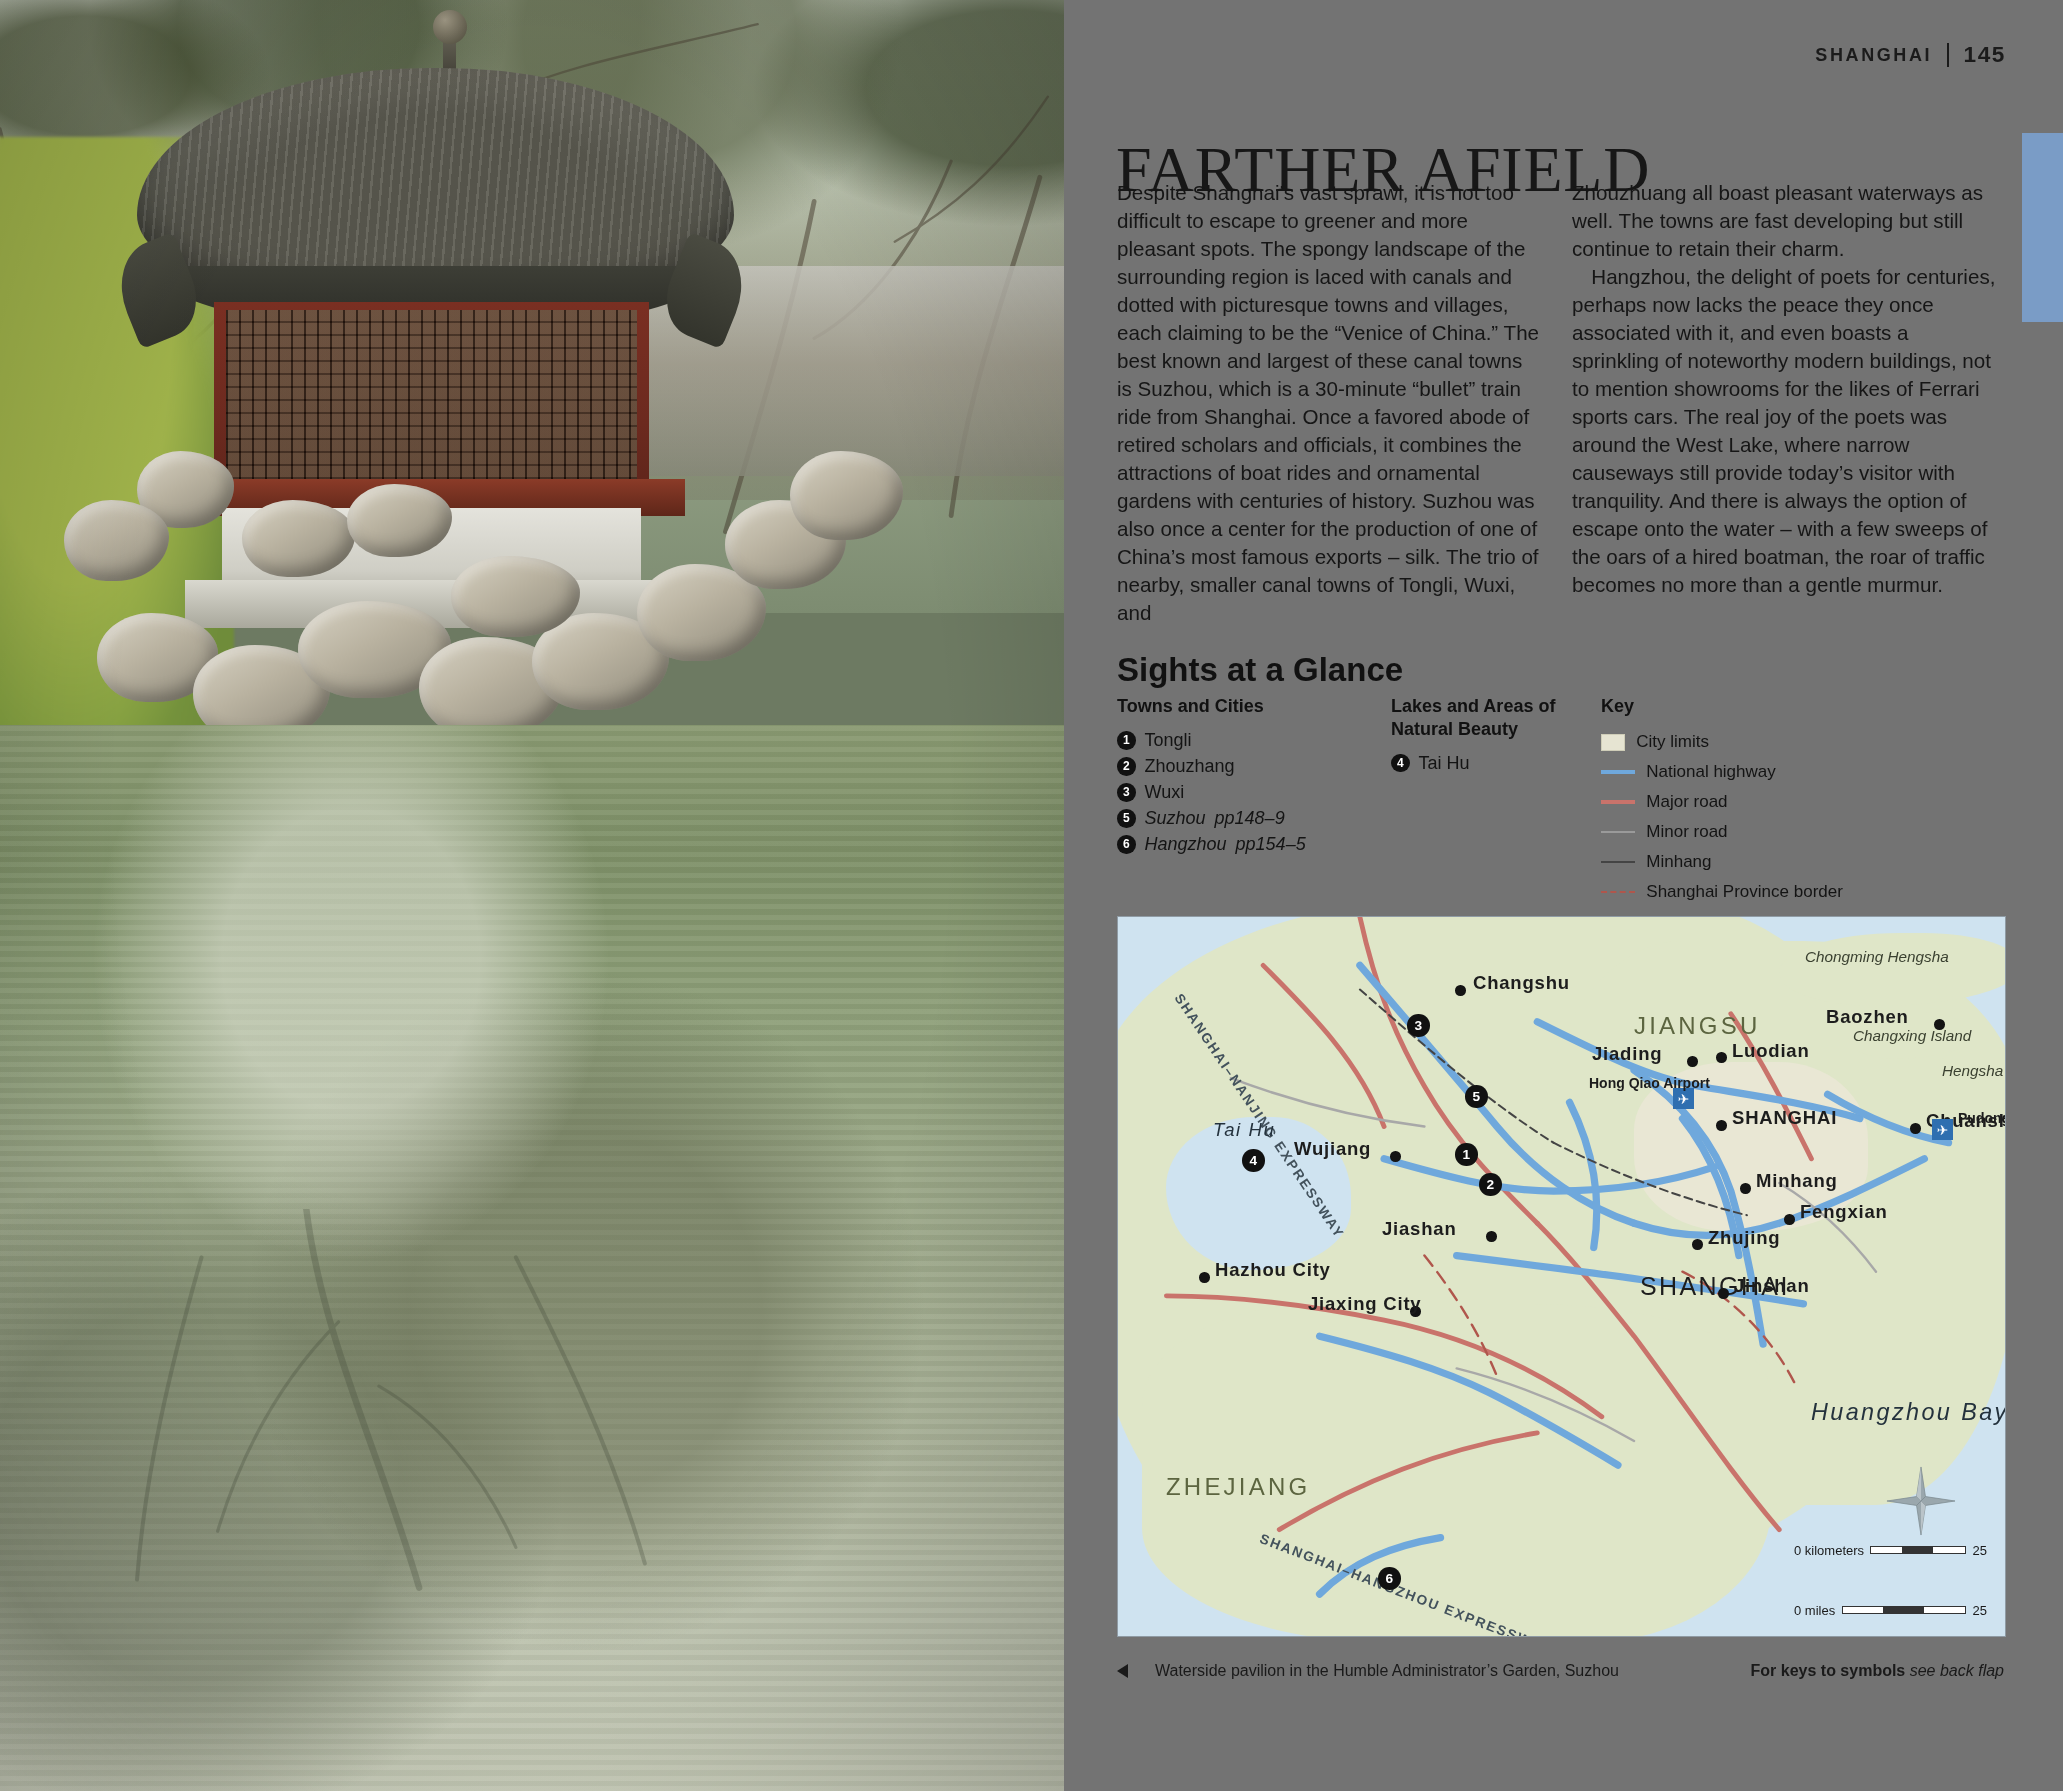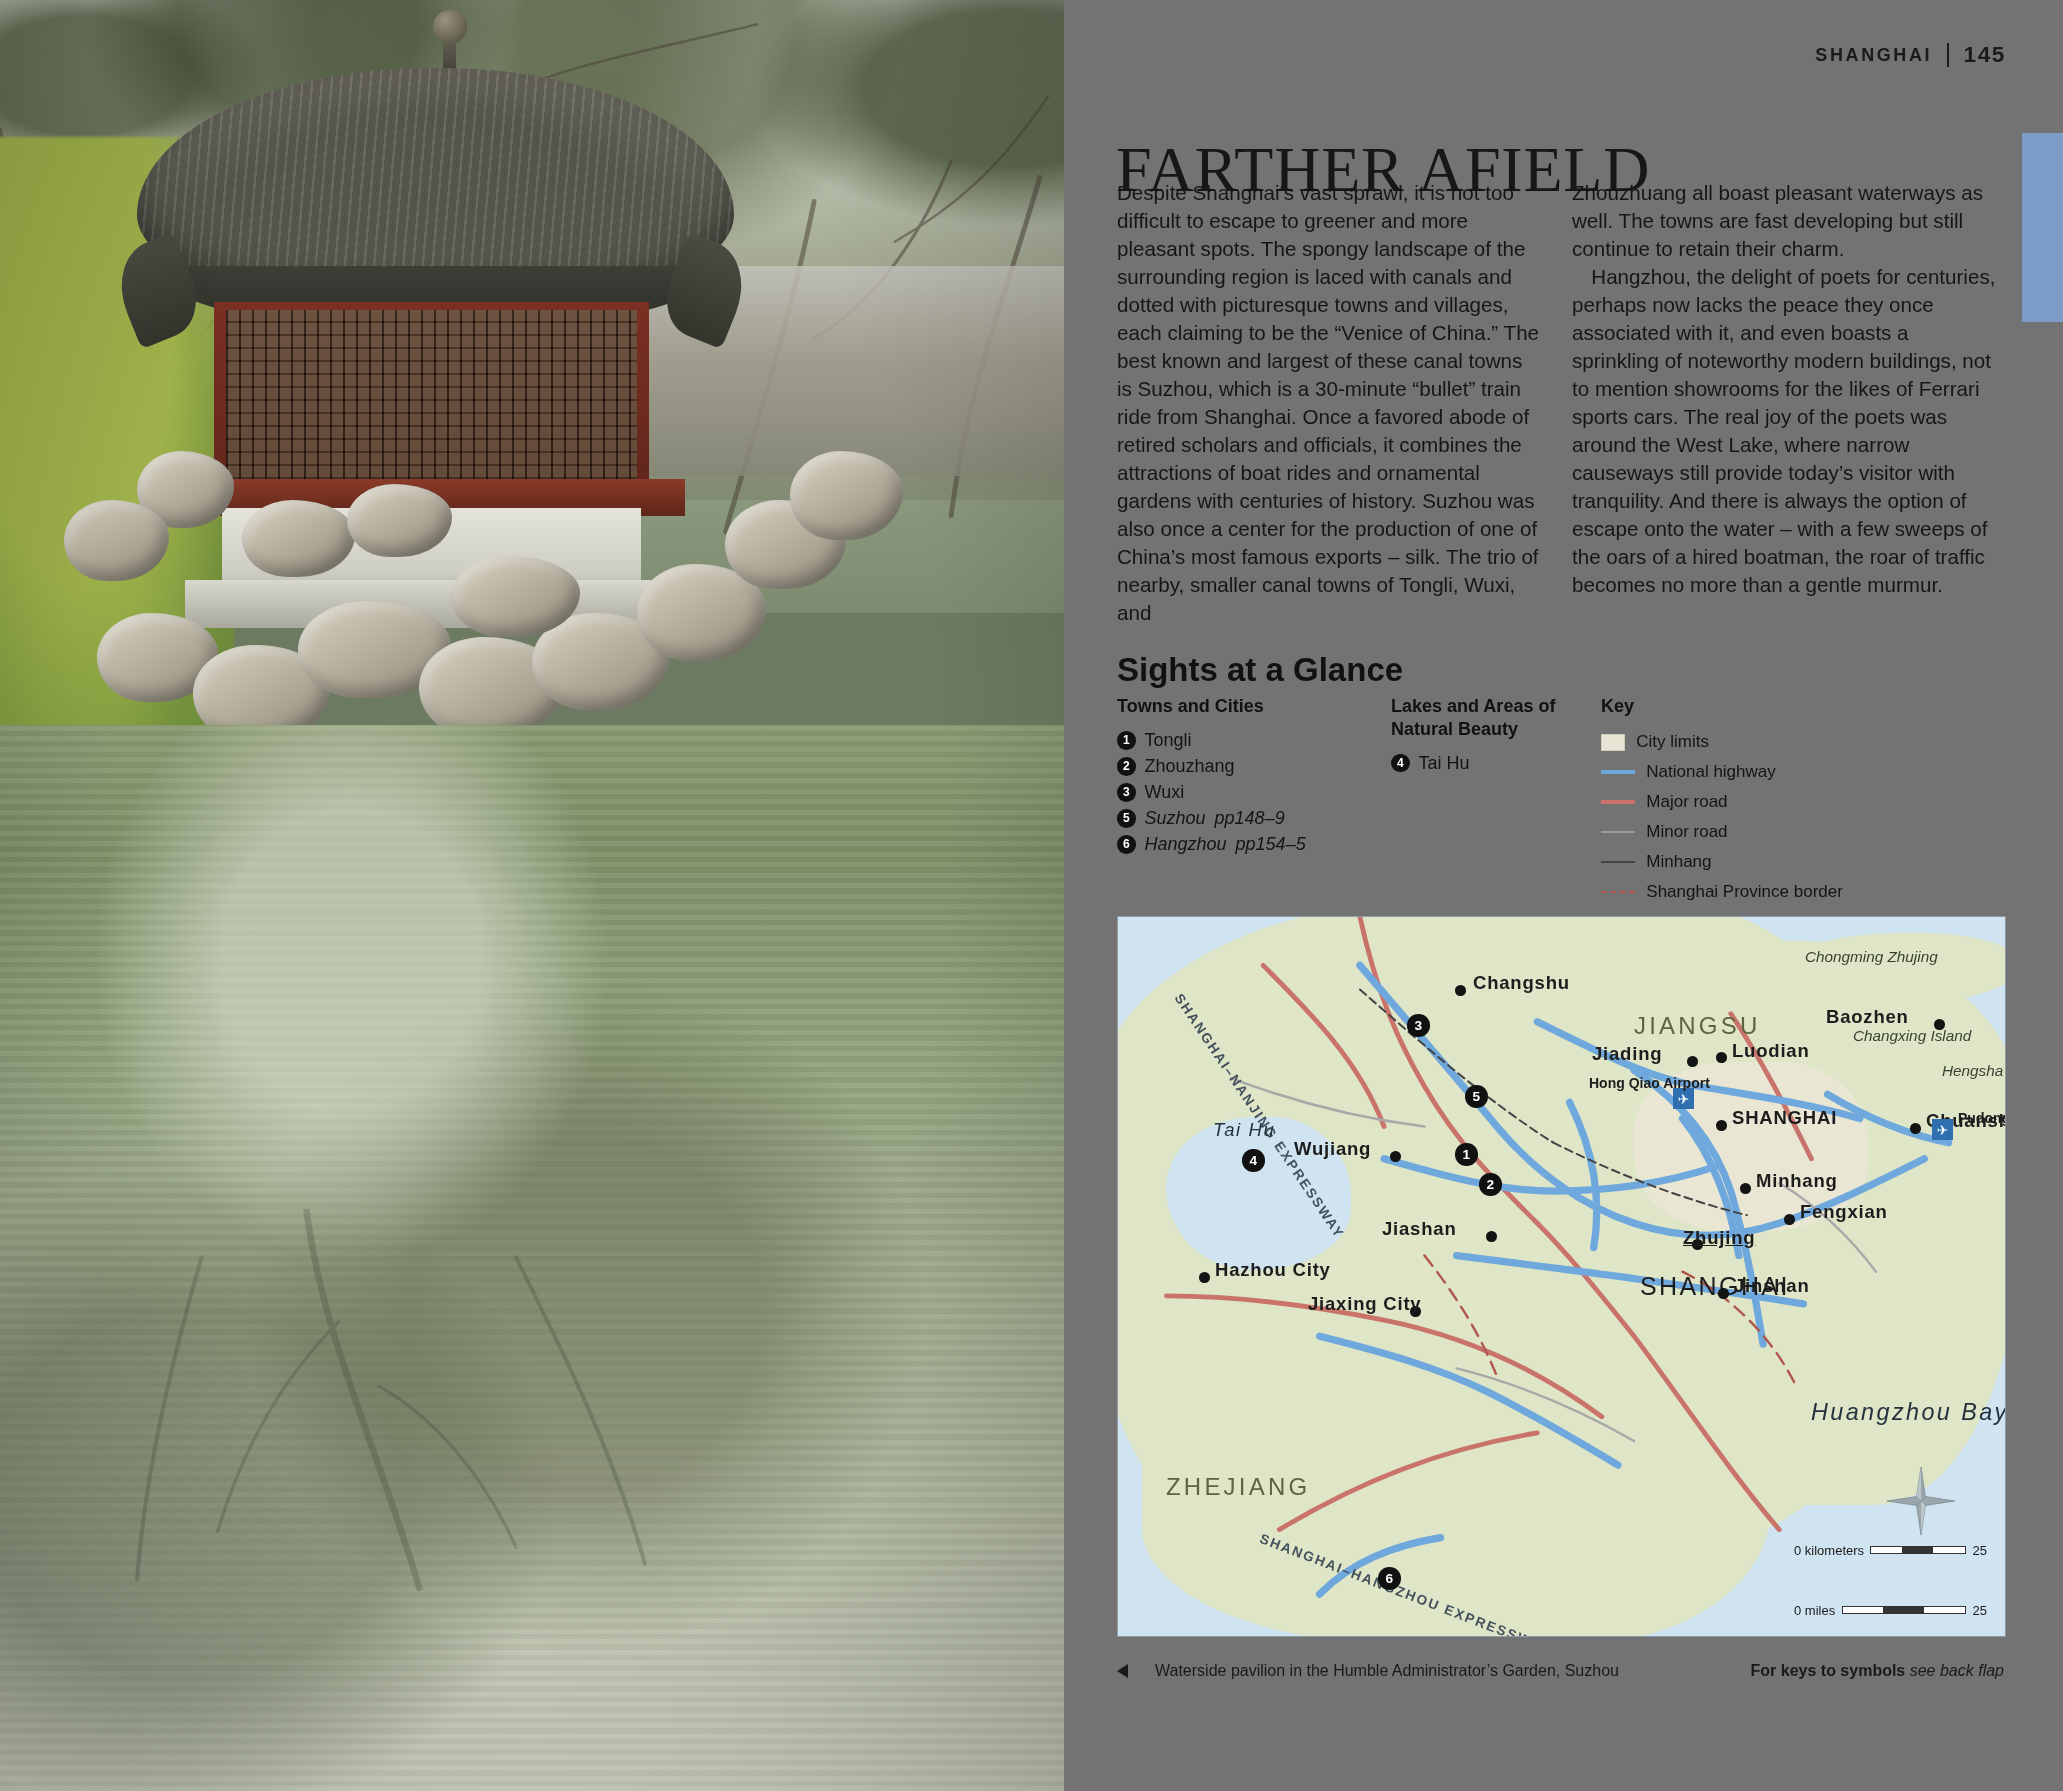--- a/index.html
+++ b/index.html
@@ -671,21 +671,21 @@
     <div class="map-label expressway" style="left:145px; top:614px; transform: rotate(21deg); transform-origin: left top;">SHANGHAI–HANGZHOU EXPRESSWAY</div>
 
     <div class="map-label prov" style="left:516px; top:95px;">JIANGSU</div>
     <div class="map-label prov" style="left:48px; top:556px;">ZHEJIANG</div>
 
     <div class="map-label big-city" style="left:522px; top:355px;">SHANGHAI</div>
 
     <div class="map-label water" style="left:95px; top:202px;">Tai Hu</div>
     <div class="map-label water-big" style="left:693px; top:482px; width:177px;">Huangzhou Bay</div>
 
-    <div class="map-label island" style="left:687px; top:31px; width:105px;">Chongming Zhujing</div>
+    <div class="map-label island" style="left:687px; top:31px; width:105px;">Chongming Hengsha</div>
     <div class="map-label island" style="left:735px; top:110px; width:89px;">Changxing Island</div>
     <div class="map-label island" style="left:824px; top:145px; width:64px;">Hengsha Island</div>
 
     <div class="map-dot" style="left:337px; top:68px;"></div>
     <div class="map-label city" style="left:355px; top:55px;">Changshu</div>
 
     <div class="map-dot" style="left:816px; top:102px;"></div>
     <div class="map-label city" style="left:708px; top:89px;">Baozhen</div>
 
     <div class="map-dot" style="left:569px; top:139px;"></div>
@@ -706,21 +706,21 @@
     <div class="map-dot" style="left:622px; top:266px;"></div>
     <div class="map-label city" style="left:638px; top:253px;">Minhang</div>
 
     <div class="map-dot" style="left:666px; top:297px;"></div>
     <div class="map-label city" style="left:682px; top:284px;">Fengxian</div>
 
     <div class="map-dot" style="left:368px; top:314px;"></div>
     <div class="map-label city" style="left:264px; top:301px;">Jiashan</div>
 
     <div class="map-dot" style="left:574px; top:322px;"></div>
-    <div class="map-label city" style="left:565px; top:310px;text-decoration:underline;">Zhujing</div>
+    <div class="map-label city" style="left:590px; top:310px;">Zhujing</div>
 
     <div class="map-dot" style="left:81px; top:355px;"></div>
     <div class="map-label city" style="left:97px; top:342px;">Hazhou City</div>
 
     <div class="map-dot" style="left:292px; top:389px;"></div>
     <div class="map-label city" style="left:190px; top:376px;">Jiaxing City</div>
 
     <div class="map-dot" style="left:600px; top:371px;"></div>
     <div class="map-label city" style="left:616px; top:358px;">Jinshan</div>
 

